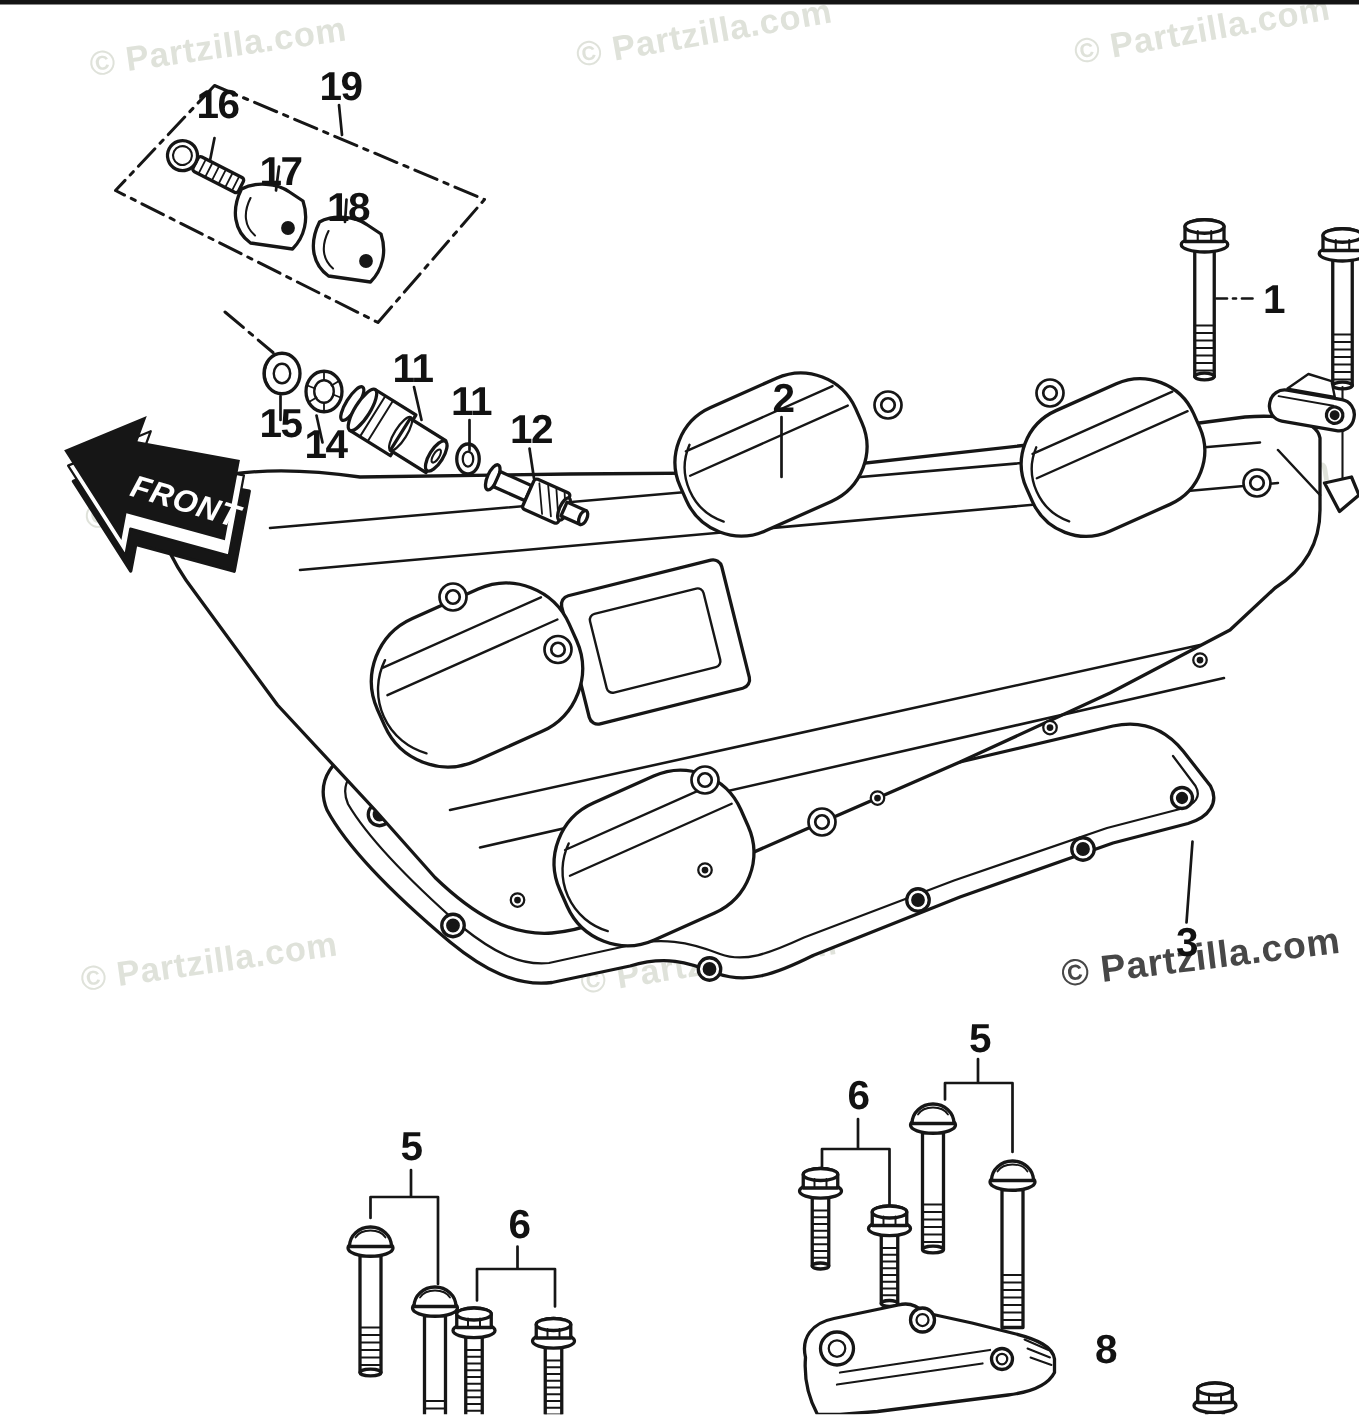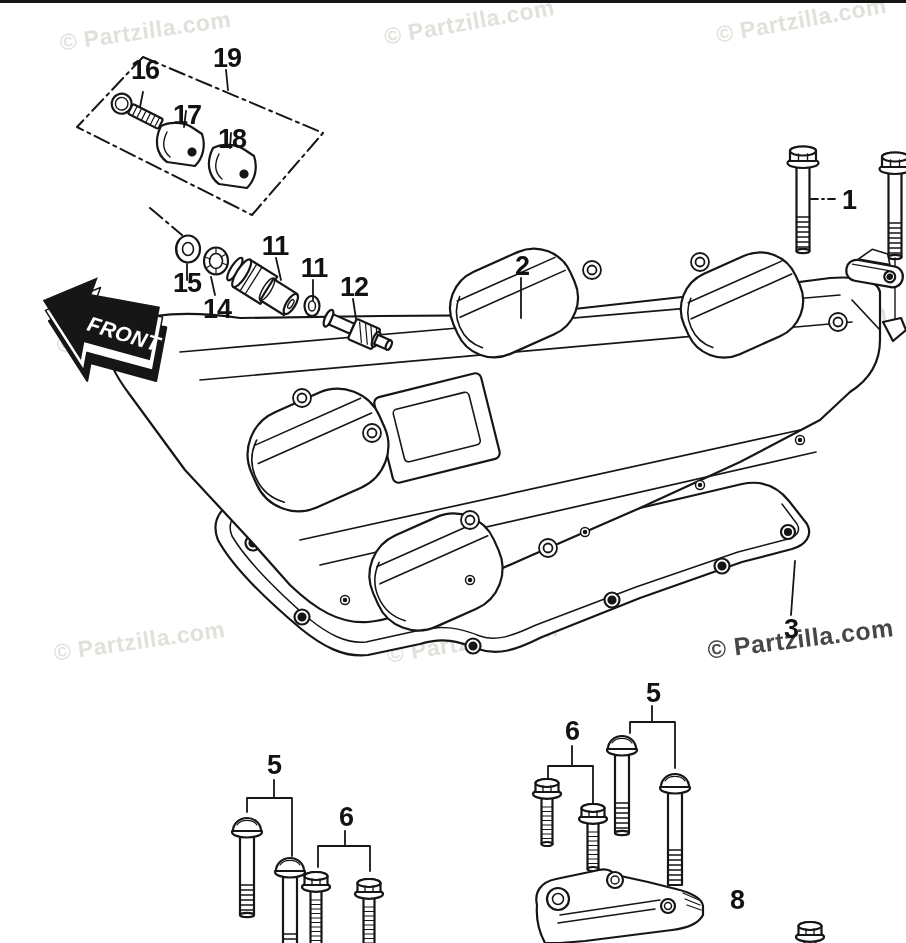--- a/index.html
+++ b/index.html
@@ -289,21 +289,21 @@
   </svg>
 
   <div class="callout" style="left:227px;top:58px">19</div>
   <div class="callout" style="left:145px;top:70px">16</div>
   <div class="callout" style="left:187px;top:115px">17</div>
   <div class="callout" style="left:232px;top:139px">18</div>
   <div class="callout" style="left:275px;top:246px">11</div>
   <div class="callout" style="left:314px;top:268px">11</div>
   <div class="callout" style="left:354px;top:287px">12</div>
   <div class="callout" style="left:187px;top:283px">15</div>
-  <div class="callout" style="left:217px;top:309px">14</div>
+  <div class="callout" style="left:217px;top:297px">14</div>
   <div class="callout" style="left:522px;top:266px">2</div>
   <div class="callout" style="left:849px;top:200px">1</div>
   <div class="callout" style="left:791px;top:629px">3</div>
   <div class="callout" style="left:274px;top:765px">5</div>
   <div class="callout" style="left:346px;top:817px">6</div>
   <div class="callout" style="left:653px;top:693px">5</div>
   <div class="callout" style="left:572px;top:731px">6</div>
   <div class="callout" style="left:737px;top:900px">8</div>
 </div>
 

